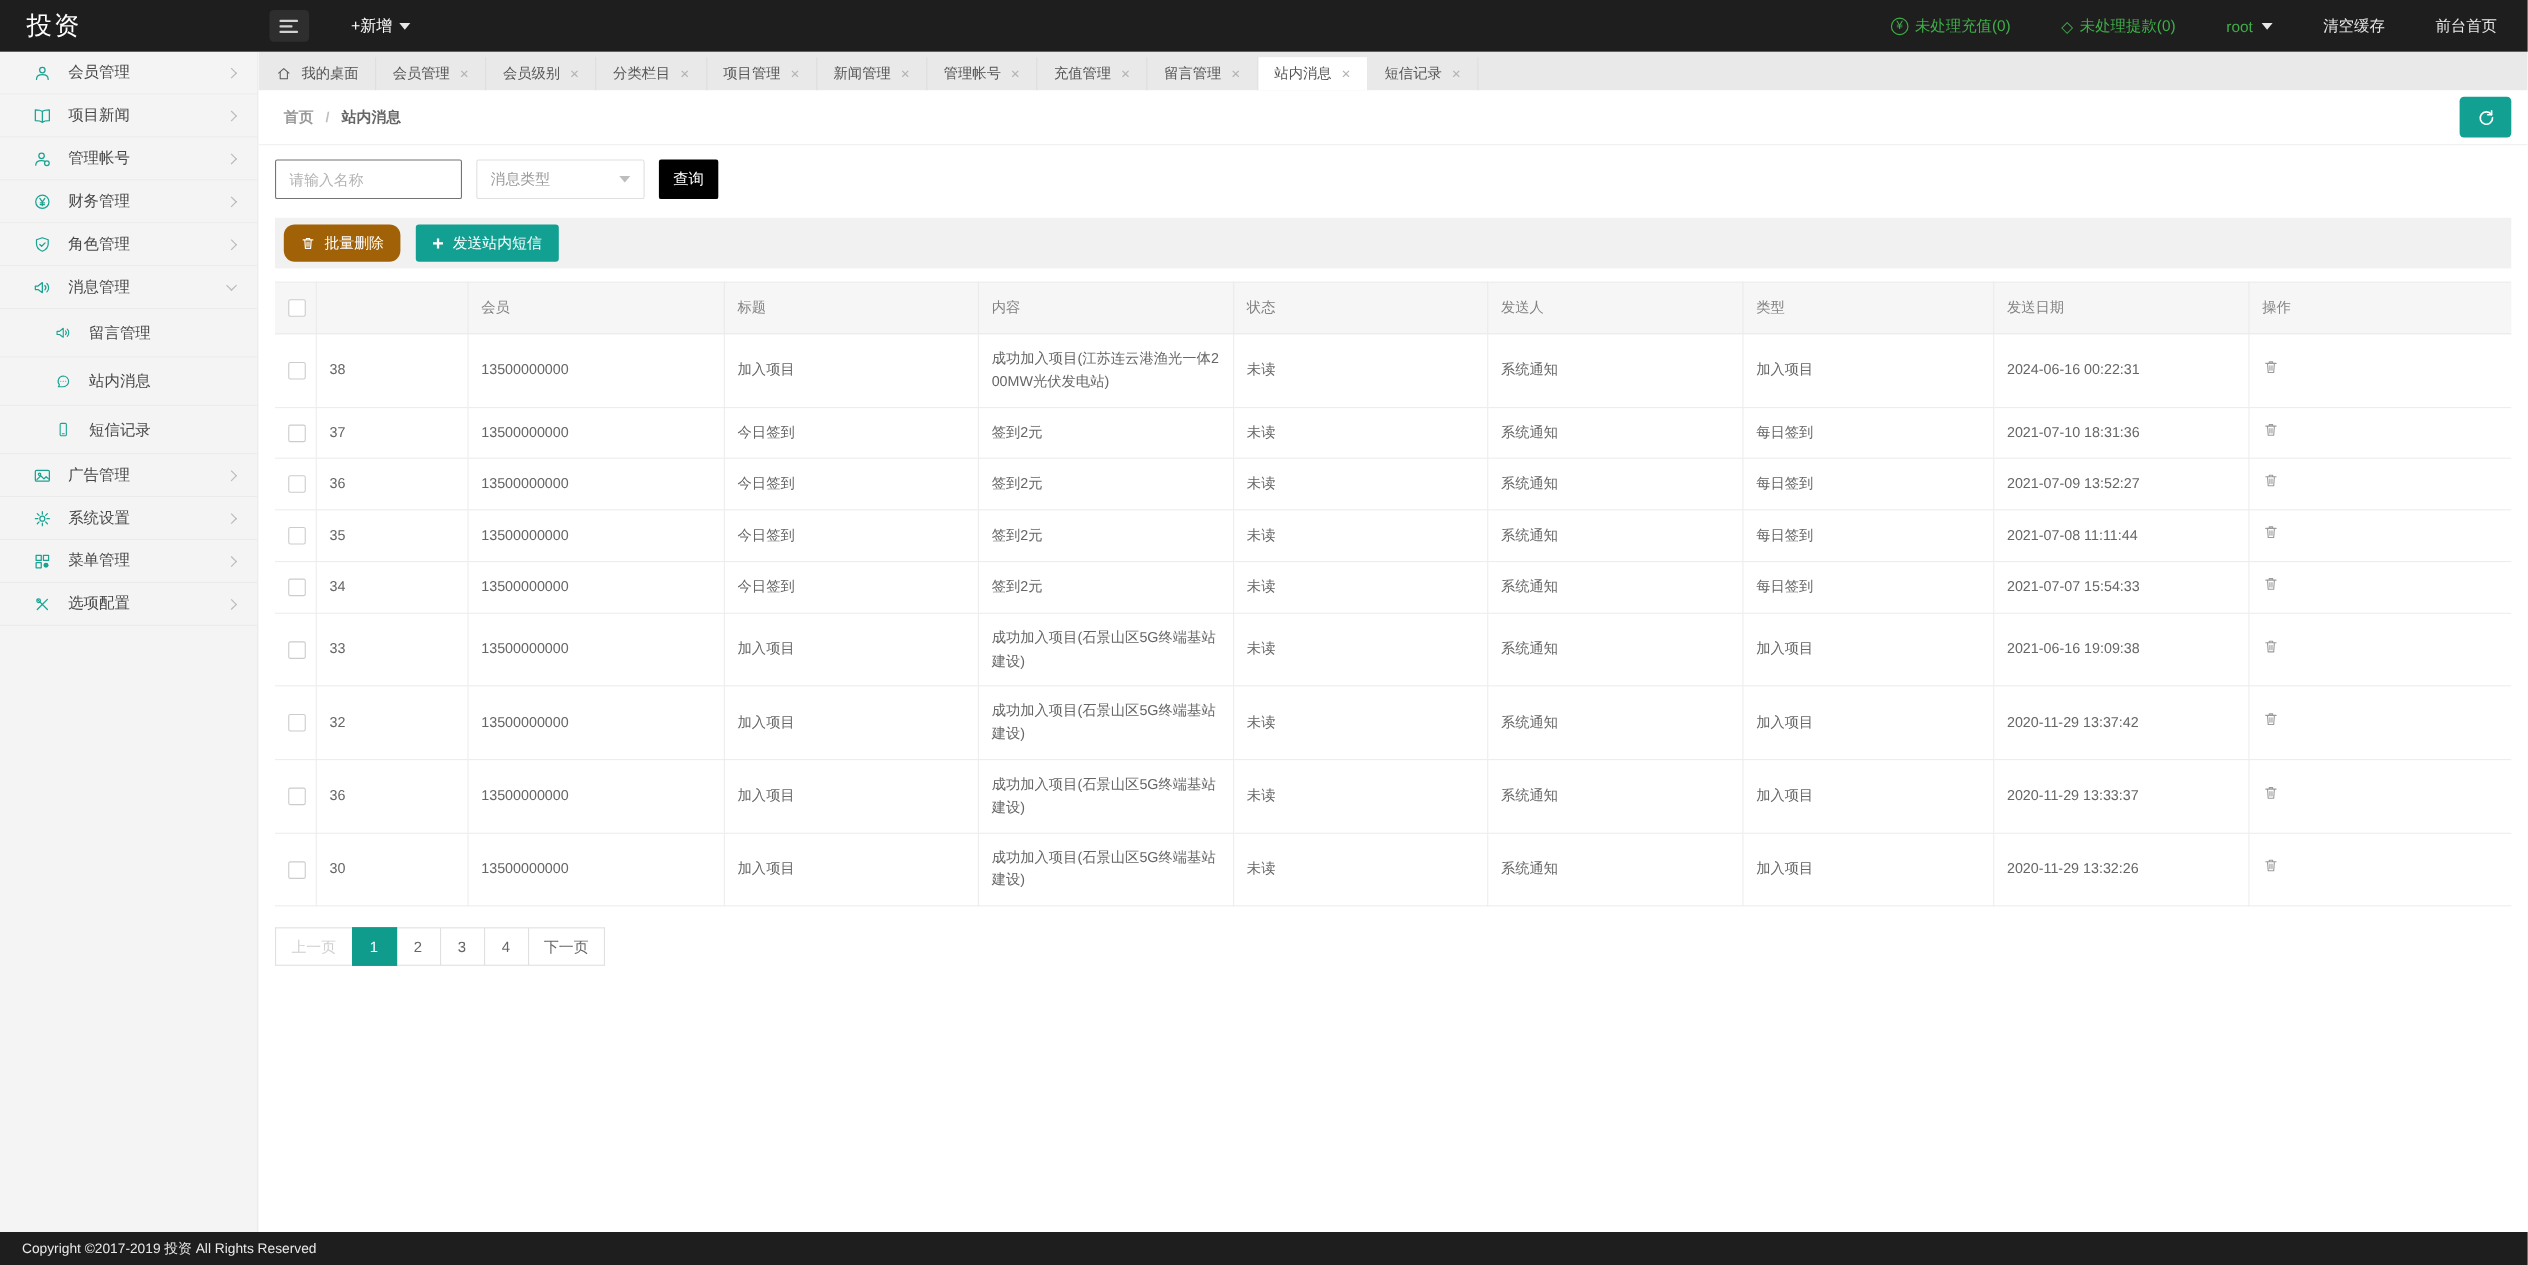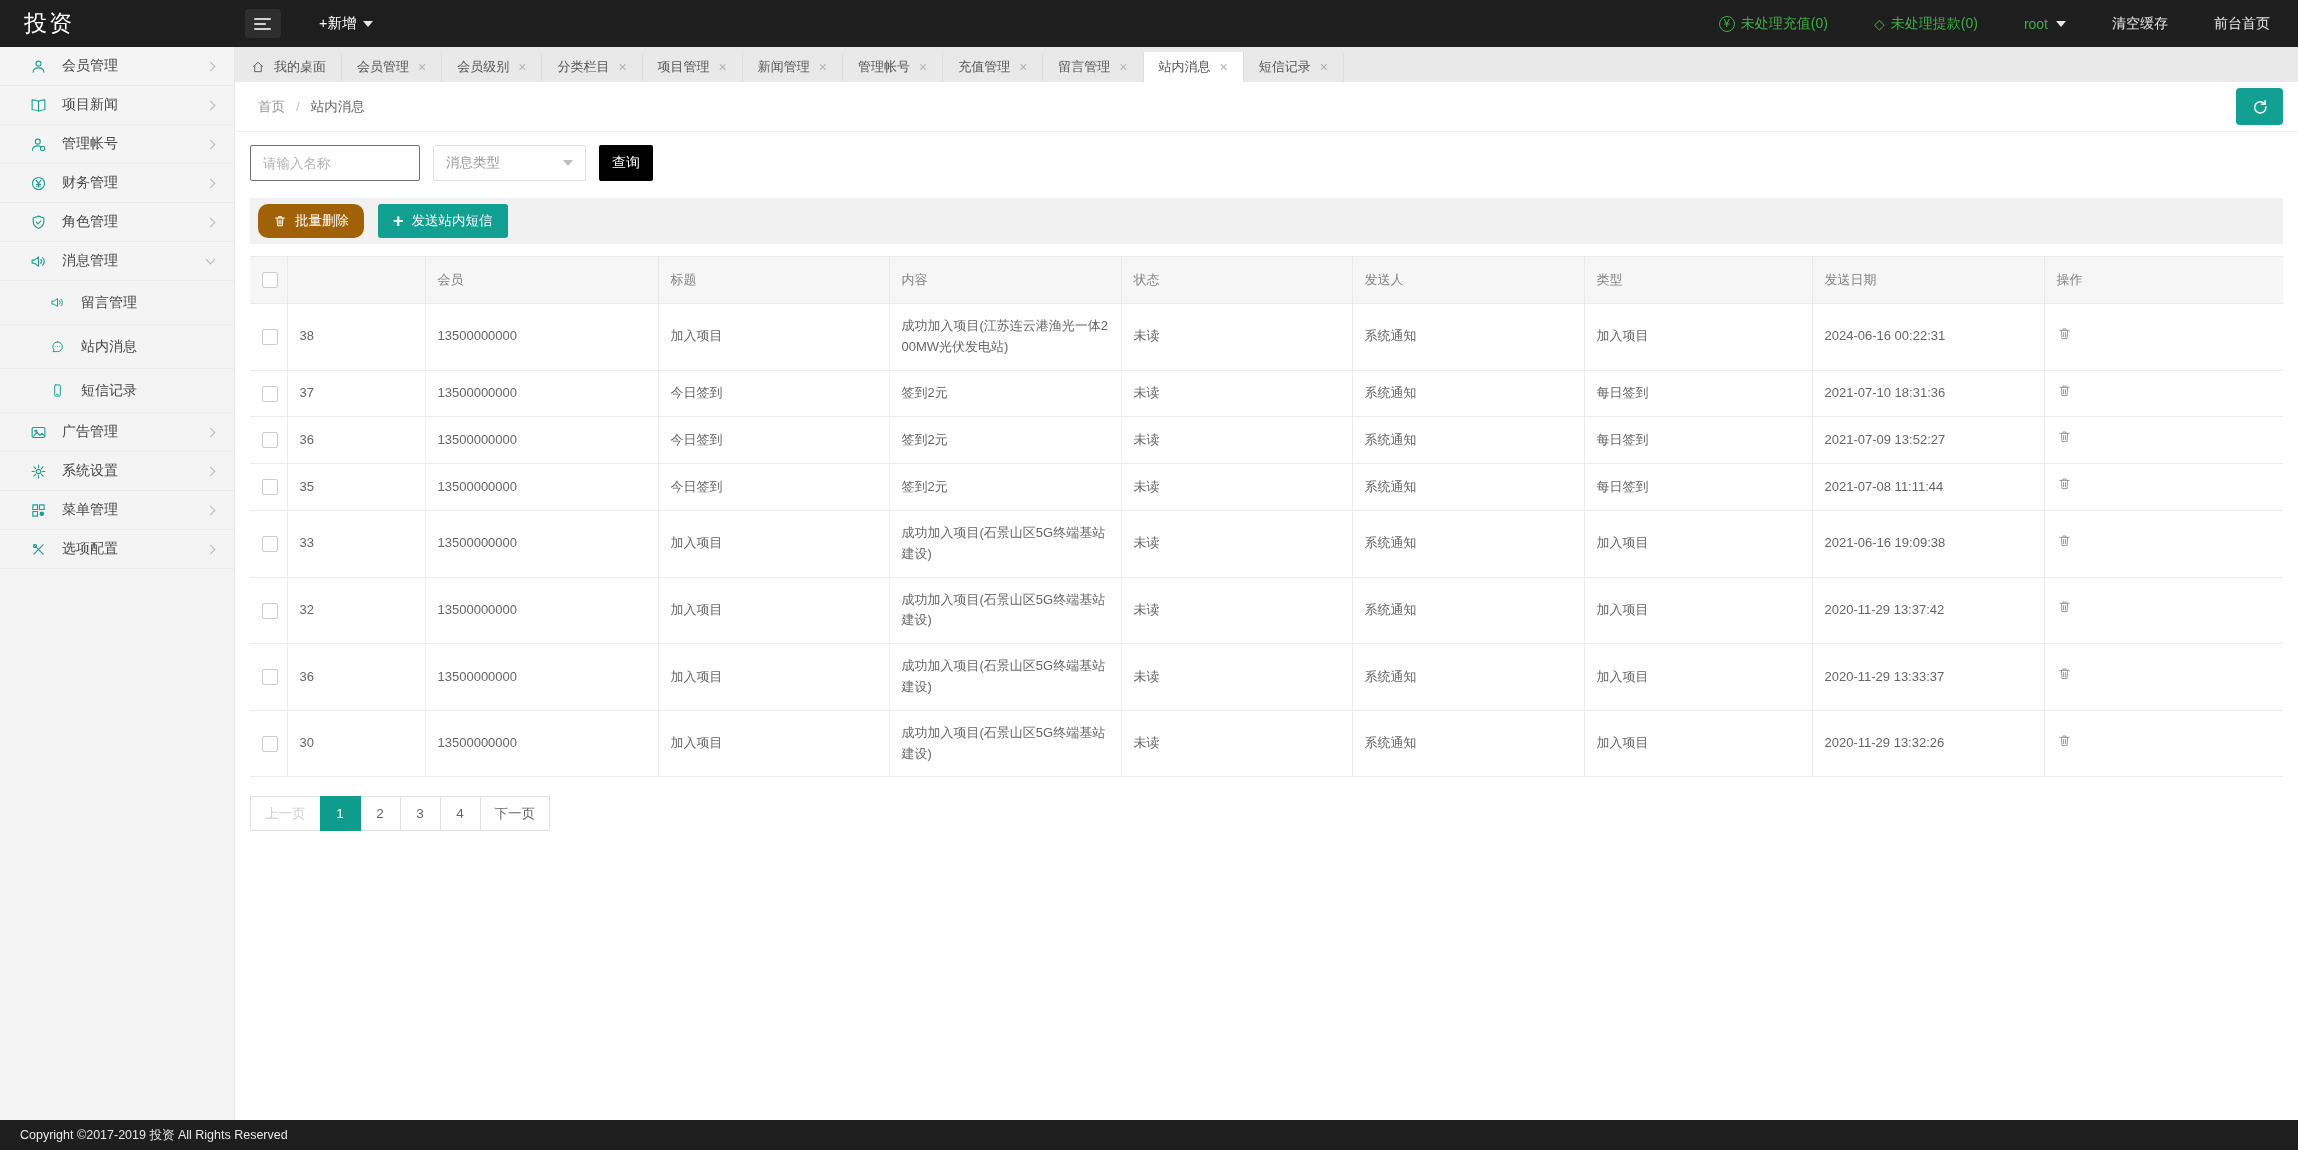--- a/index.html
+++ b/index.html
@@ -34,21 +34,21 @@
 
   
   .main { position:absolute; top:47px; left:235px; right:0; bottom:30px; background:#fff; display:flex; flex-direction:column; overflow:hidden; }
 
   .tabbar { height:35px; background:#e9e9e9; display:flex; align-items:flex-end; padding-left:1px; flex-shrink:0; }
   .tab { height:30px; display:flex; align-items:center; padding:0 15px; font-size:13px; color:#555; gap:9px; border-right:1px solid #dedede; cursor:pointer; white-space:nowrap; }
   .tab.active { background:#fff; }
   .tab svg { width:14px; height:14px; color:#5a5a5a; }
   .tab .close { color:#b3b3b3; font-size:14px; line-height:1; }
 
-  .breadcrumb-bar { height:50px; display:flex; align-items:center; padding:0 15px 0 23px; border-bottom:1px solid #f0f0f0; flex-shrink:0; }
+  .breadcrumb-bar { height:50px; display:flex; align-items:center; padding:0 15px 0 23px; border-bottom:1px solid #f0f0f0; flex-shrink:0;font-weight:bold; }
   .crumb-home { color:#999; font-size:13.5px; cursor:pointer; }
   .crumb-sep { color:#c0c0c0; margin:0 11px; font-size:13px; }
   .crumb-cur { color:#666; font-size:13.5px; }
   .refresh-btn { margin-left:auto; width:47px; height:37px; background:#12a092; border-radius:4px; display:flex; align-items:center; justify-content:center; color:#fff; cursor:pointer; }
   .refresh-btn svg { width:18px; height:18px; }
 
   .content { flex:1; padding:0 15px; overflow:hidden; }
 
   .filters { margin-top:13px; display:flex; align-items:center; gap:13px; }
   .text-input { width:170px; height:36px; border:1px solid #737373; border-radius:2px; padding:0 12px; font-size:13.5px; color:#333; outline:none; font-family:inherit; }
@@ -407,20 +407,37 @@
             <td>2021-07-08 11:11:44</td>
             <td><span class="ops-btn">
                 <svg viewBox="0 0 24 24" fill="none" stroke="currentColor" stroke-width="1.6" stroke-linecap="round" stroke-linejoin="round">
                   <path d="M4.5 7h15M9.5 7V4.8h5V7M7 7l1 13.2h8L17 7"></path>
                   <path d="M10.5 10.5v6.5M13.5 10.5v6.5"></path>
                 </svg>
               </span></td>
           </tr>
           <tr>
             <td><span class="checkbox"></span></td>
+            <td>34</td>
+            <td>13500000000</td>
+            <td>今日签到</td>
+            <td>签到2元</td>
+            <td>未读</td>
+            <td>系统通知</td>
+            <td>每日签到</td>
+            <td>2021-07-07 15:54:33</td>
+            <td><span class="ops-btn">
+                <svg viewBox="0 0 24 24" fill="none" stroke="currentColor" stroke-width="1.6" stroke-linecap="round" stroke-linejoin="round">
+                  <path d="M4.5 7h15M9.5 7V4.8h5V7M7 7l1 13.2h8L17 7"></path>
+                  <path d="M10.5 10.5v6.5M13.5 10.5v6.5"></path>
+                </svg>
+              </span></td>
+          </tr>
+          <tr>
+            <td><span class="checkbox"></span></td>
             <td>33</td>
             <td>13500000000</td>
             <td>加入项目</td>
             <td>成功加入项目(石景山区5G终端基站建设)</td>
             <td>未读</td>
             <td>系统通知</td>
             <td>加入项目</td>
             <td>2021-06-16 19:09:38</td>
             <td><span class="ops-btn">
                 <svg viewBox="0 0 24 24" fill="none" stroke="currentColor" stroke-width="1.6" stroke-linecap="round" stroke-linejoin="round">

